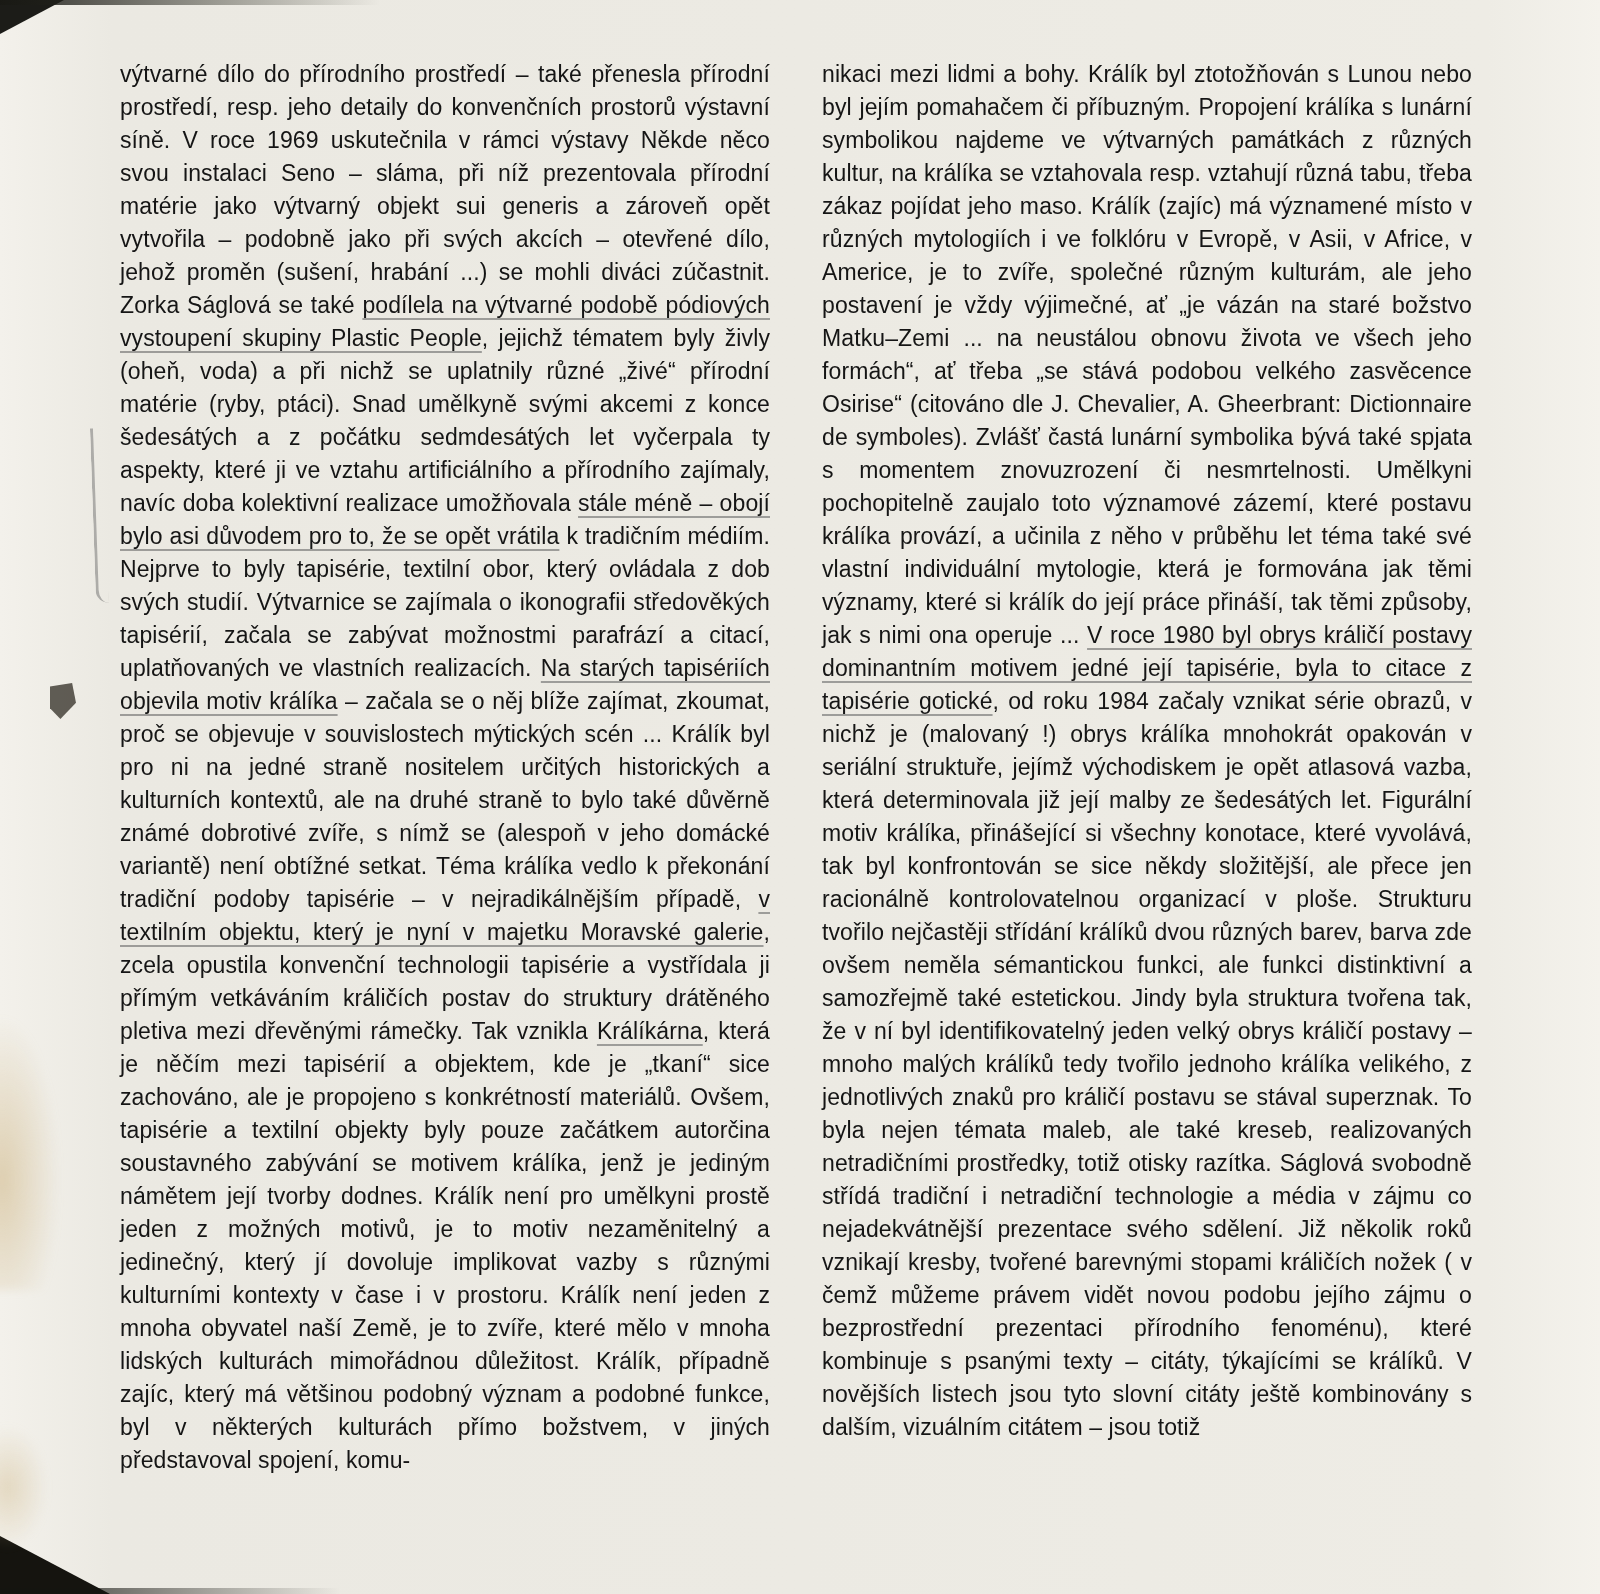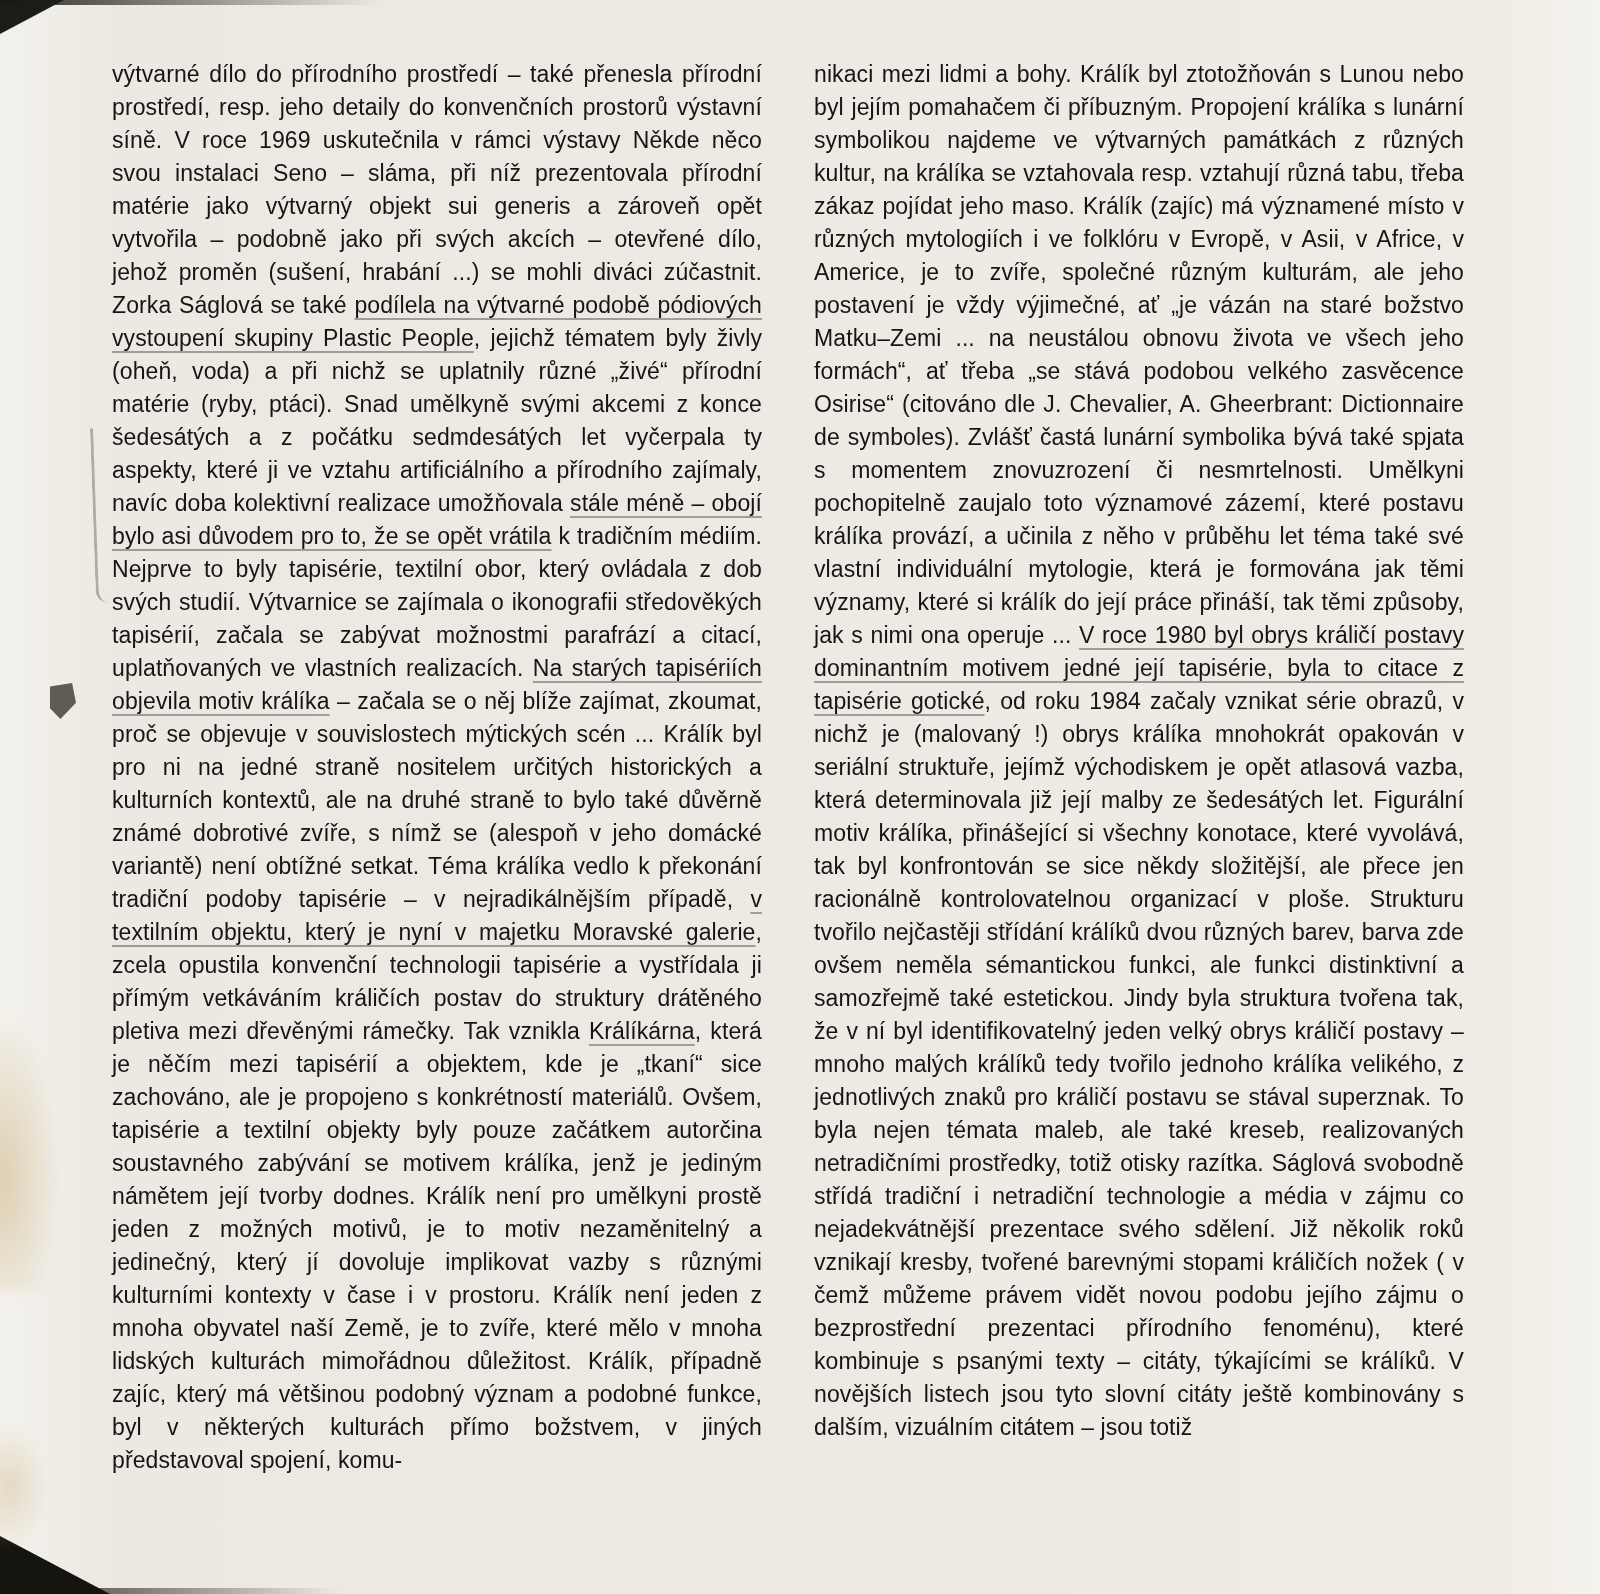--- a/index.html
+++ b/index.html
@@ -6,21 +6,21 @@
   body{
     width:1600px;height:1594px;
     position:relative;
     overflow:hidden;
     background:linear-gradient(90deg,#f3f1eb 0%,#ebe9e2 7%,#eceae3 50%,#eeece5 93%,#f4f2ec 100%);
     font-family:"Liberation Sans", sans-serif;
     color:#161616;
   }
   .scan{position:absolute;inset:0;}
   .columns{
-    position:absolute;left:112px;top:58px;width:1352px;
+    position:absolute;left:120px;top:58px;width:1352px;
     display:flex;gap:52px;
   }
   .col{
     width:650px;
     font-size:23px;
     line-height:33px;
     text-align:justify;
     color:#151515;
     letter-spacing:0.1px;
   }

